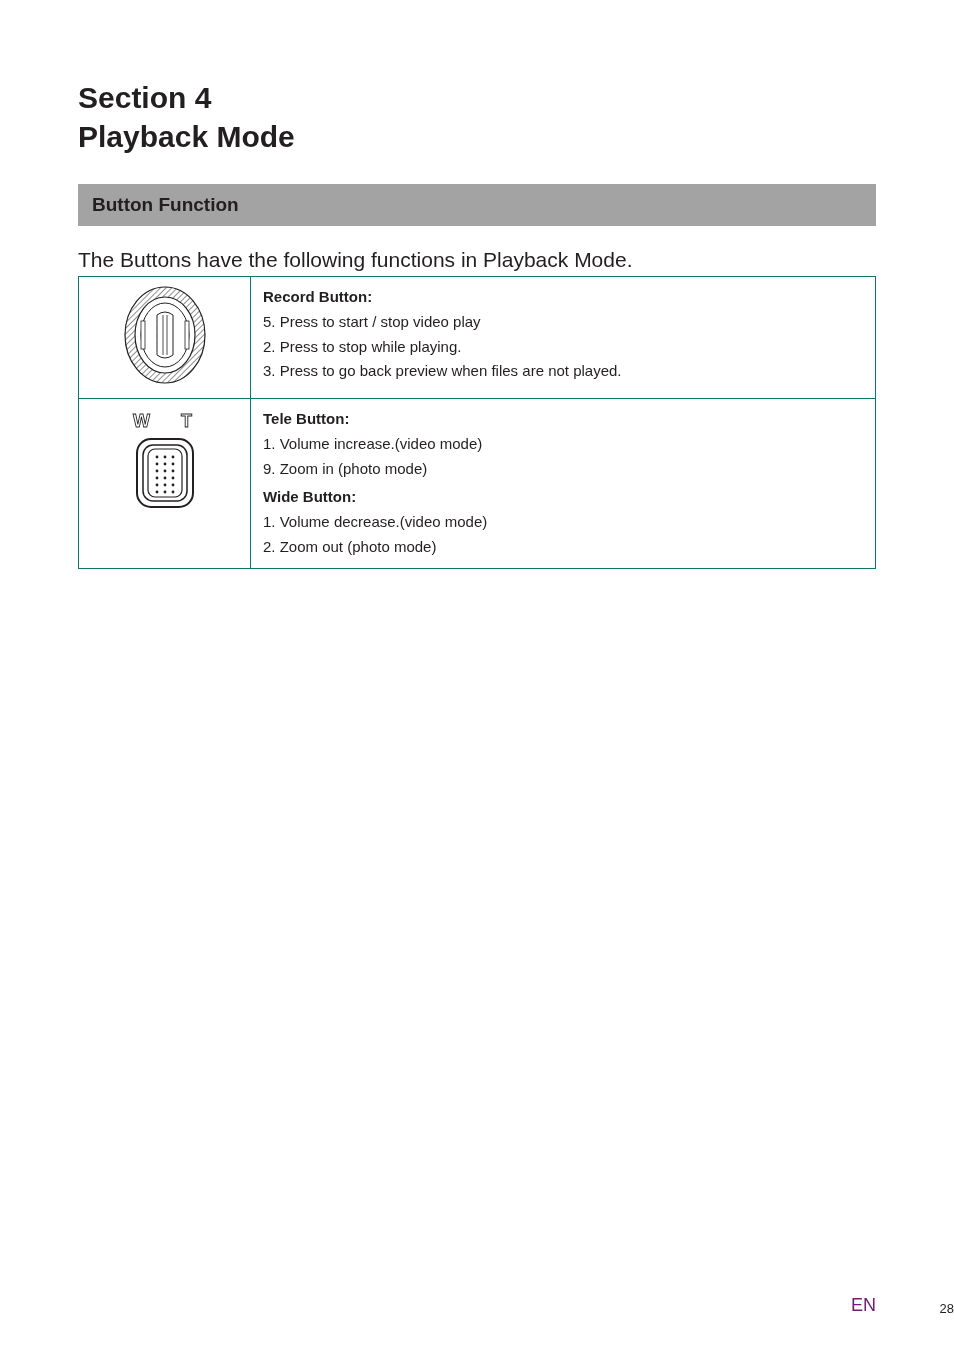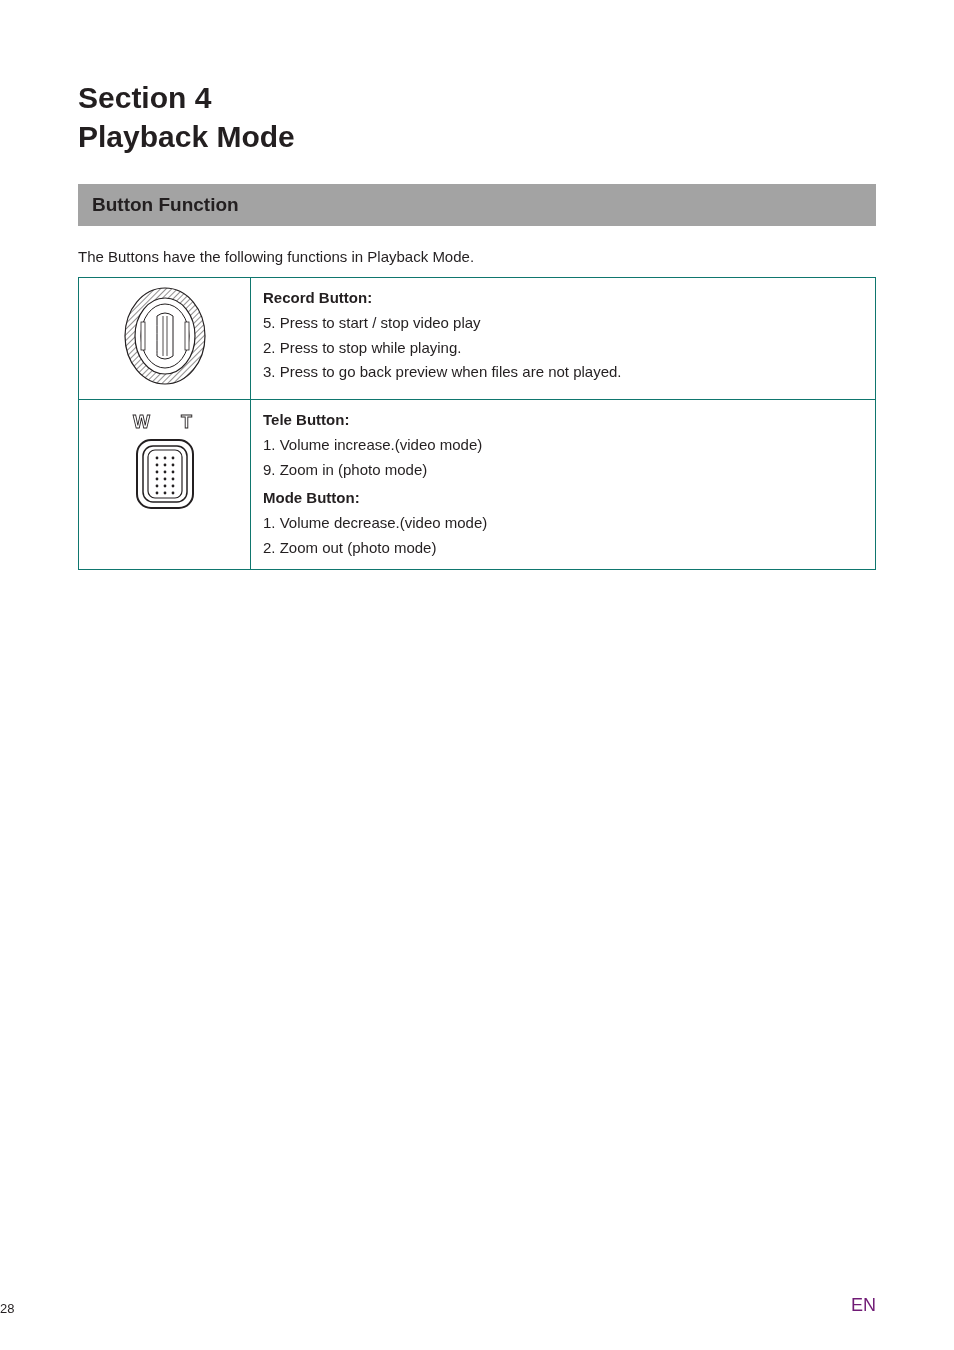--- a/index.html
+++ b/index.html
@@ -22,22 +22,22 @@
     margin-bottom: 28px;
   }
   .subsection-bar {
     background: #a3a3a3;
     padding: 10px 14px;
     font-weight: bold;
     font-size: 19px;
     margin-bottom: 22px;
   }
   .intro {
-    font-size: 15px;
-    margin-bottom: 12px;
+    font-size: 21px;
+    margin-bottom: 4px;
   }
   table.main {
     border-collapse: collapse;
     width: 100%;
   }
   table.main td {
     border: 1px solid #0f766e;
     vertical-align: top;
   }
   td.icon-cell {
@@ -55,21 +55,21 @@
     font-weight: bold;
   }
   .ol-item { padding-left: 0; }
   .footer {
     position: absolute;
     bottom: 34px;
     left: 0;
     width: 954px;
   }
   .page-num {
-    text-align: left;
+    text-align: right;
     font-size: 13px;
     color: #231f20;
   }
   .lang {
     position: absolute;
     right: 78px;
     bottom: 0;
     font-size: 18px;
     color: #701a75;
   }
@@ -148,21 +148,21 @@
             <circle cx="42" cy="85" r="1.4"></circle>
                 <circle cx="50" cy="85" r="1.4"></circle>
                 <circle cx="58" cy="85" r="1.4"></circle>
           </g>
         </svg>
       </td>
       <td class="content-cell">
         <div class="cell-heading">Tele Button:</div>
         <div class="ol-item">1.  Volume increase.(video mode)</div>
         <div class="ol-item">9.  Zoom in (photo mode)</div>
-        <div class="cell-heading" style="margin-top:4px">Mode Button:</div>
+        <div class="cell-heading" style="margin-top:4px">Wide Button:</div>
         <div class="ol-item">1.  Volume decrease.(video mode)</div>
         <div class="ol-item">2.  Zoom out (photo mode)</div>
       </td>
     </tr>
   </tbody>
     </table>
 </div>
 
 <div class="footer">
   <div class="page-num">28</div>

